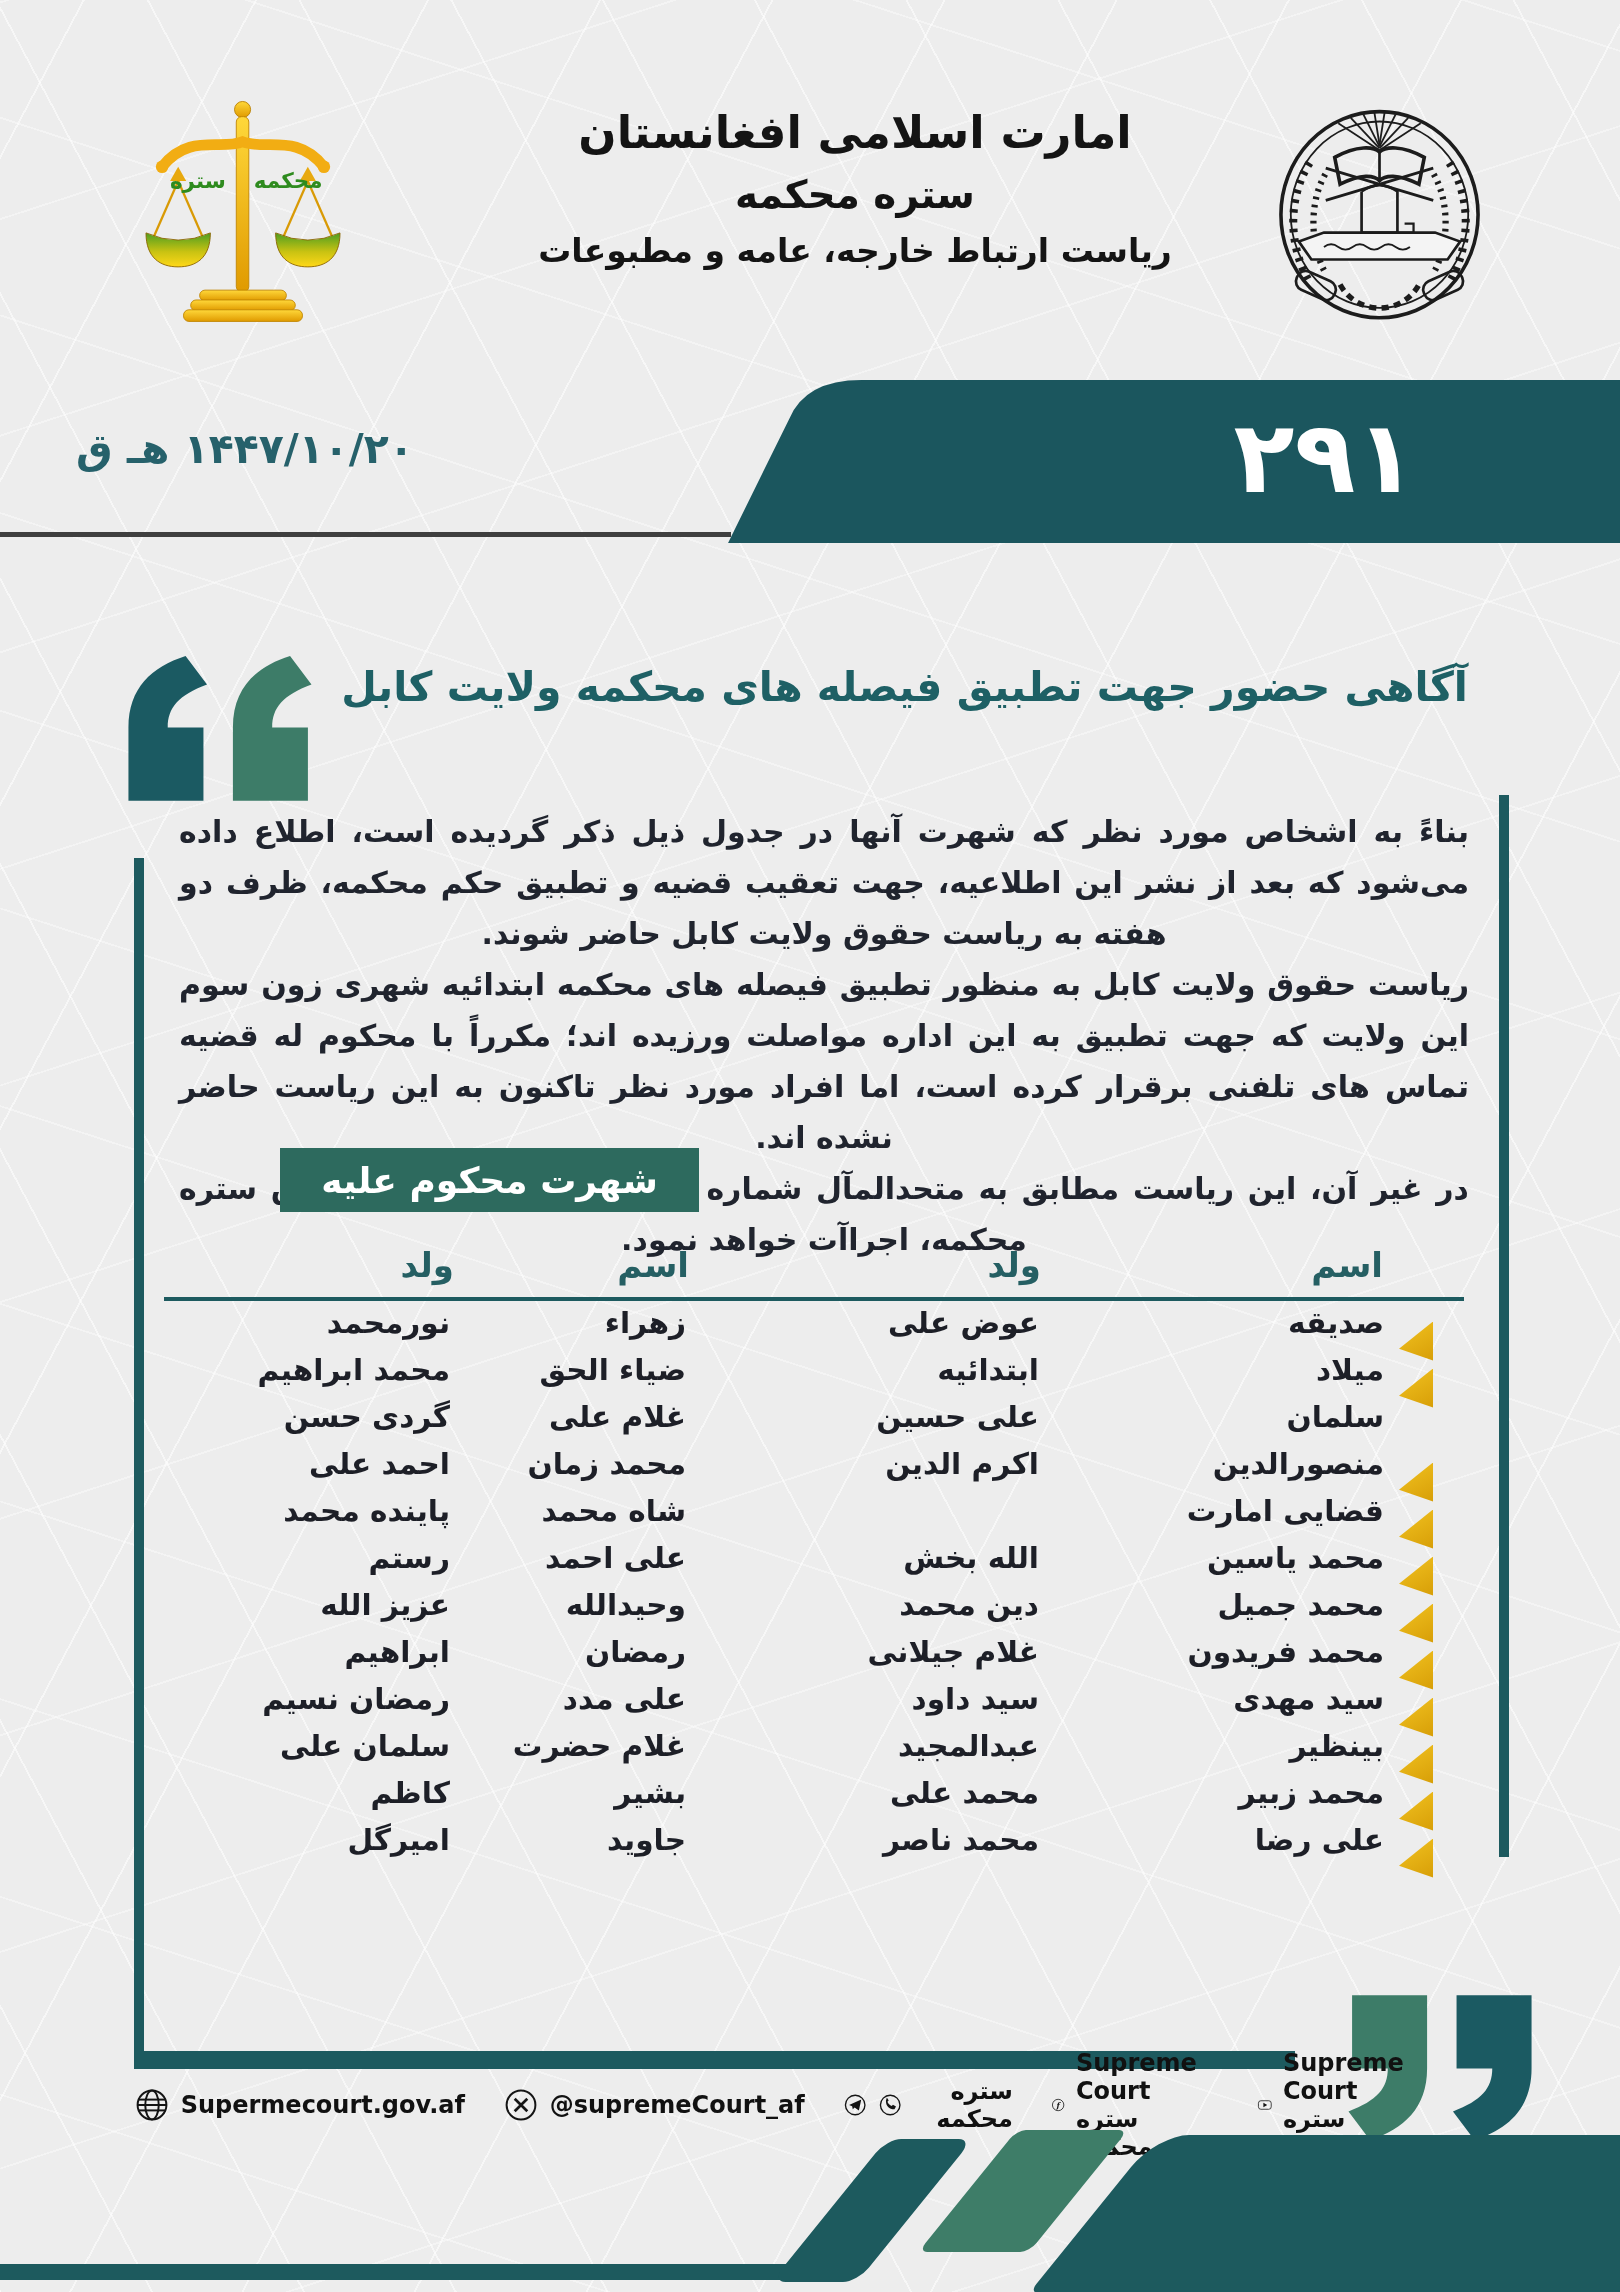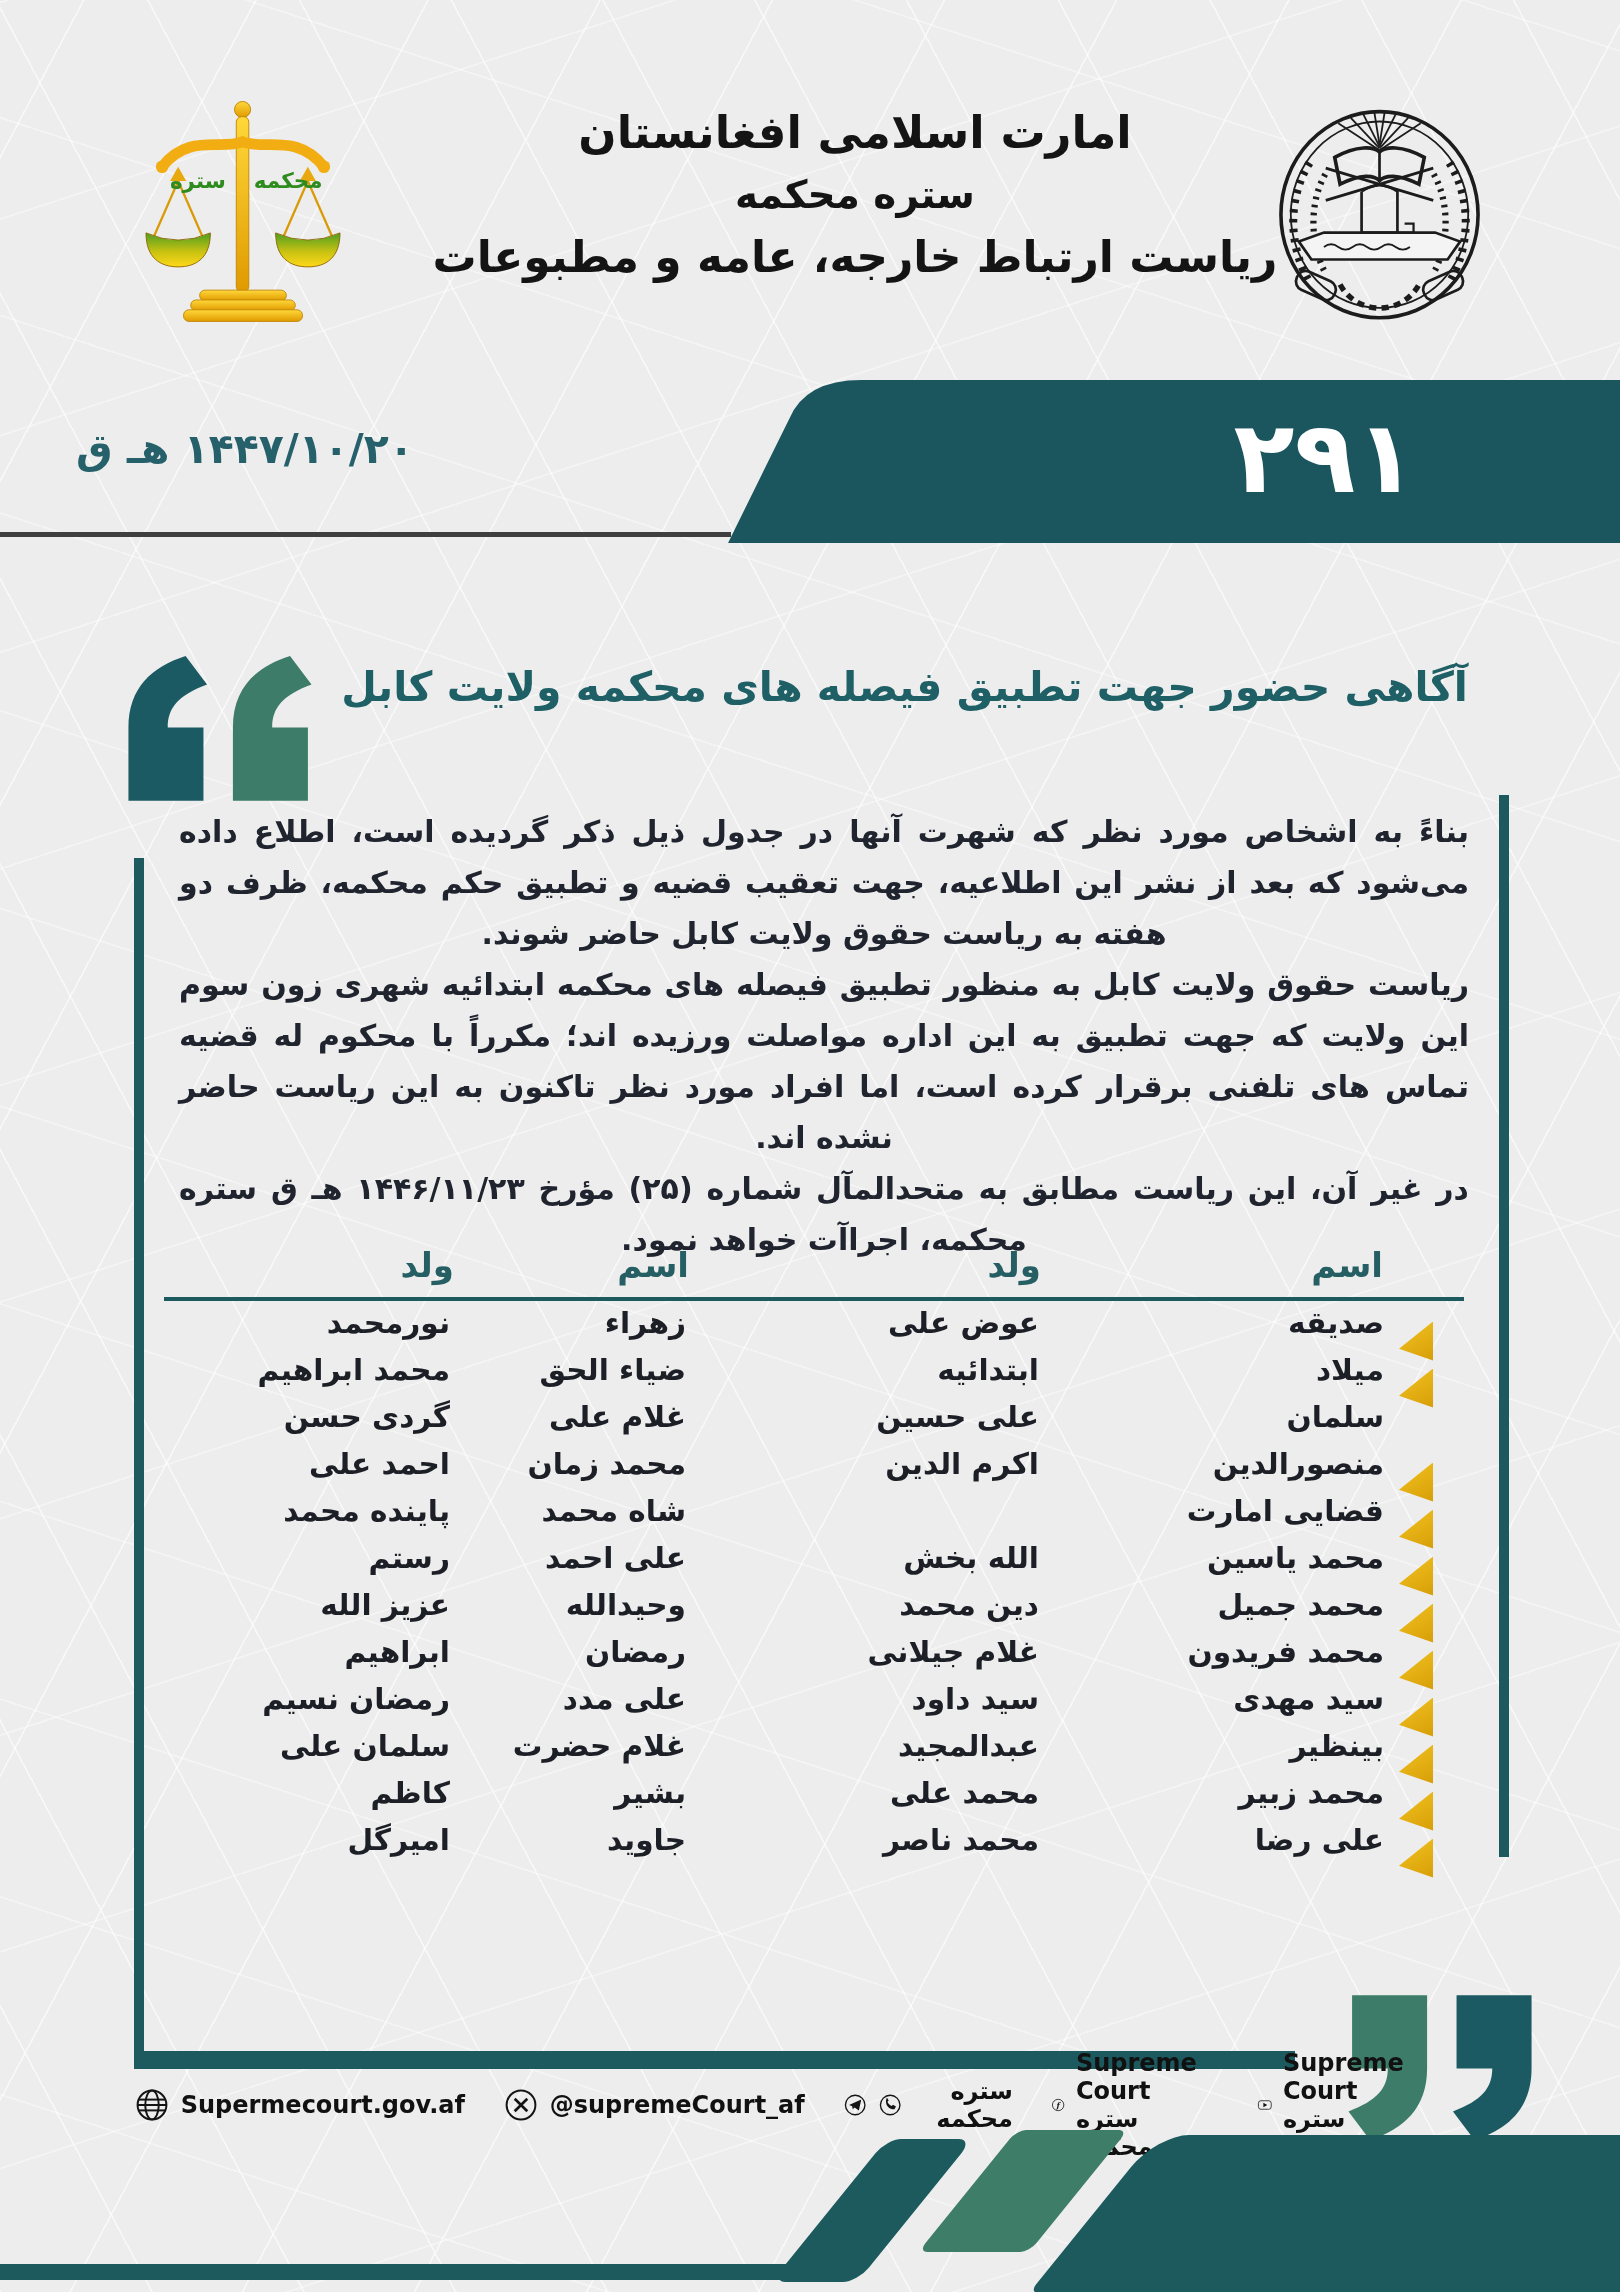--- a/index.html
+++ b/index.html
@@ -14,21 +14,21 @@
       repeating-linear-gradient(18deg, rgba(255,255,255,.38) 0 1.8px, rgba(255,255,255,0) 1.8px 188px),
       repeating-linear-gradient(-18deg, rgba(255,255,255,.38) 0 1.8px, rgba(255,255,255,0) 1.8px 206px);
   }
   .abs{position:absolute;}
 
   
   .scales-logo{left:142px;top:97px;width:202px;height:228px;}
   .hdr-center{left:407px;top:106px;width:896px;text-align:center;color:#141414;}
   .hdr-line1{font-size:45px;font-weight:bold;letter-spacing:0.9px;}
   .hdr-line2{font-size:39px;font-weight:bold;margin-top:12.5px;}
-  .hdr-line3{font-size:44px;font-weight:bold;margin-top:14.3px;}
+  .hdr-line3{font-size:33px;font-weight:bold;margin-top:14.3px;}
   .emblem{left:1270px;top:100px;width:219px;height:224px;}
 
   
   .banner{left:0;top:380px;width:1620px;height:163px;}
   .banner svg{position:absolute;left:0;top:0;}
   .banner-number{position:absolute;left:1137px;top:10.7px;width:376px;text-align:center;
     font-size:100px;font-weight:bold;color:#ffffff;line-height:134px;}
   .banner-date{position:absolute;left:76px;top:45px;font-size:41px;font-weight:bold;color:#26616b;text-align:center;}
   .banner-line{position:absolute;left:0;top:152px;width:731px;height:5.4px;background:#3f3f3f;}
 
@@ -179,20 +179,21 @@
   <div class="abs rule-v-right"></div>
   <div class="abs rule-v-left"></div>
   <div class="abs rule-h-bottom"></div>
 
   <div class="abs body-text">
     <p>بناءً به اشخاص مورد نظر که شهرت آنها در جدول ذیل ذکر گردیده است، اطلاع داده می‌شود که بعد از نشر این اطلاعیه، جهت تعقیب قضیه و تطبیق حکم محکمه، ظرف دو هفته به ریاست حقوق ولایت کابل حاضر شوند.</p>
     <p>ریاست حقوق ولایت کابل به منظور تطبیق فیصله های محکمه ابتدائیه شهری زون سوم این ولایت که جهت تطبیق به این اداره مواصلت ورزیده اند؛ مکرراً با محکوم له قضیه تماس های تلفنی برقرار کرده است، اما افراد مورد نظر تاکنون به این ریاست حاضر نشده اند.</p>
     <p>در غیر آن، این ریاست مطابق به متحدالمآل شماره (۲۵) مؤرخ ۱۴۴۶/۱۱/۲۳ هـ ق ستره محکمه، اجراآت خواهد نمود.</p>
   </div>
 
+  <div class="abs thead-box thead-left" dir="rtl">شهرت محکوم علیه</div>
 
   <span class="abs col-label cl-name-r">اسم</span>
   <span class="abs col-label cl-father-r">ولد</span>
   <span class="abs col-label cl-name-l">اسم</span>
   <span class="abs col-label cl-father-l">ولد</span>
   <div class="abs thead-underline"></div>
 
   <div class="abs rows">
     <div class="row">
       <span class="cell c-rname">صدیقه</span>

